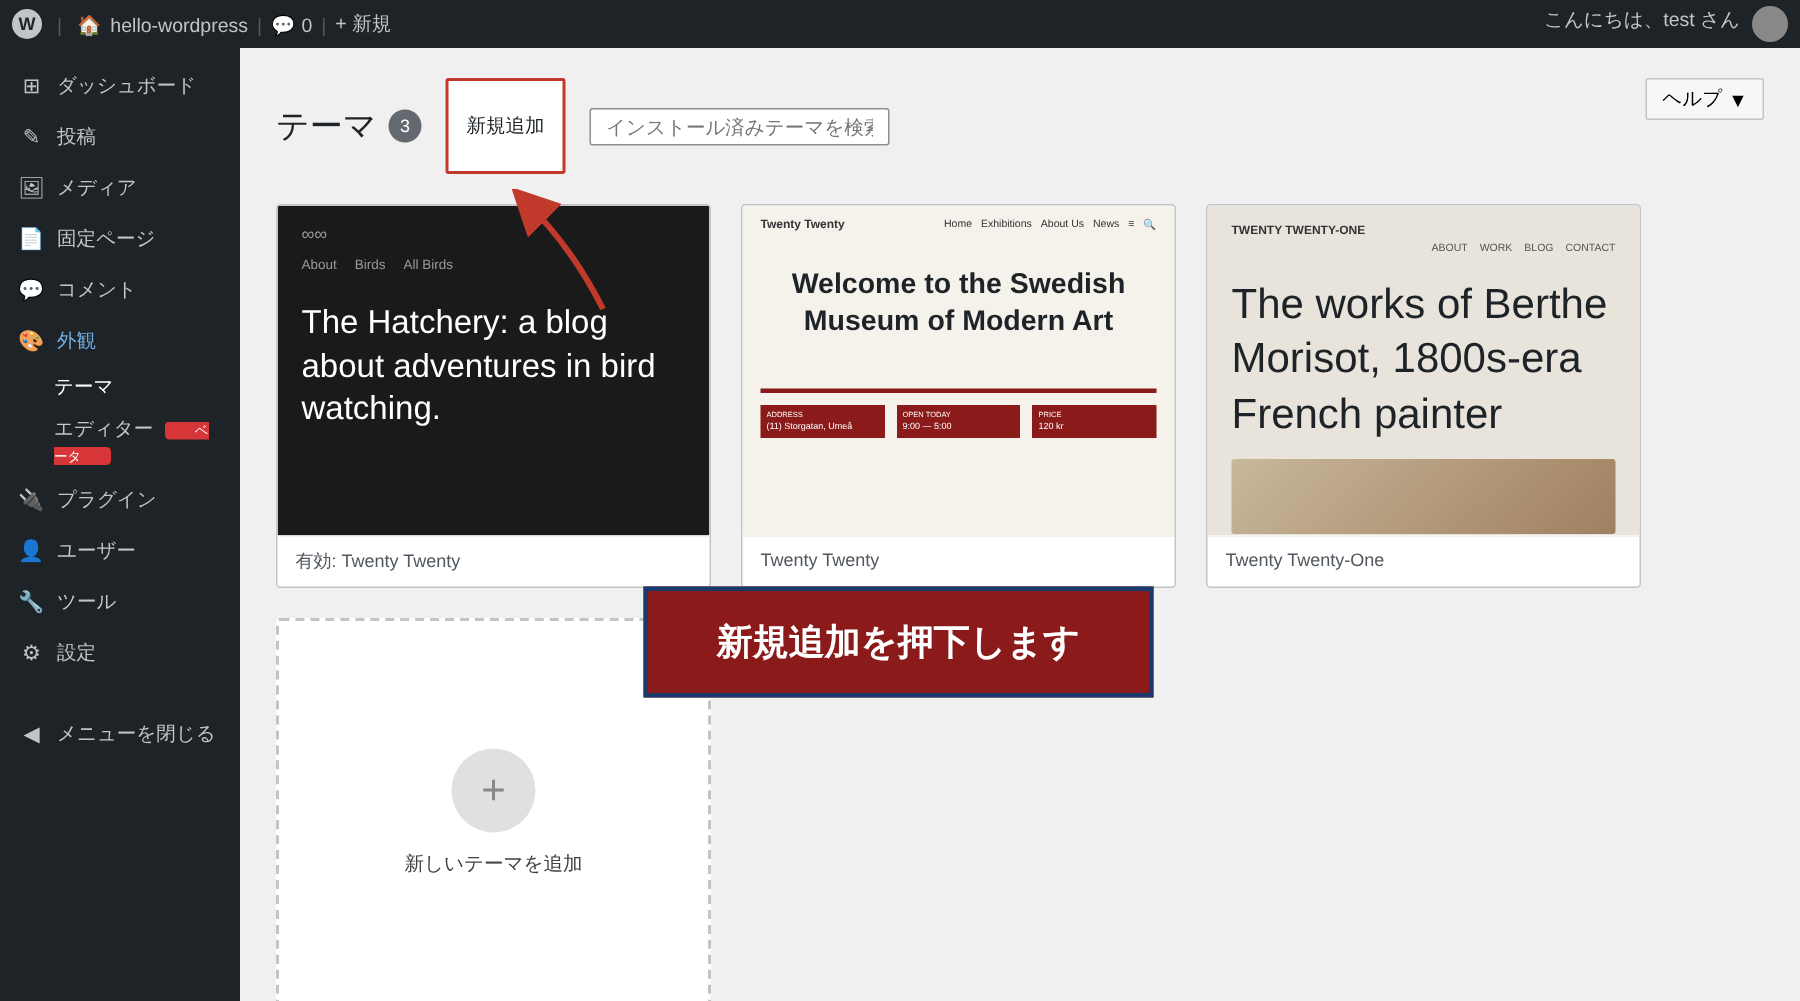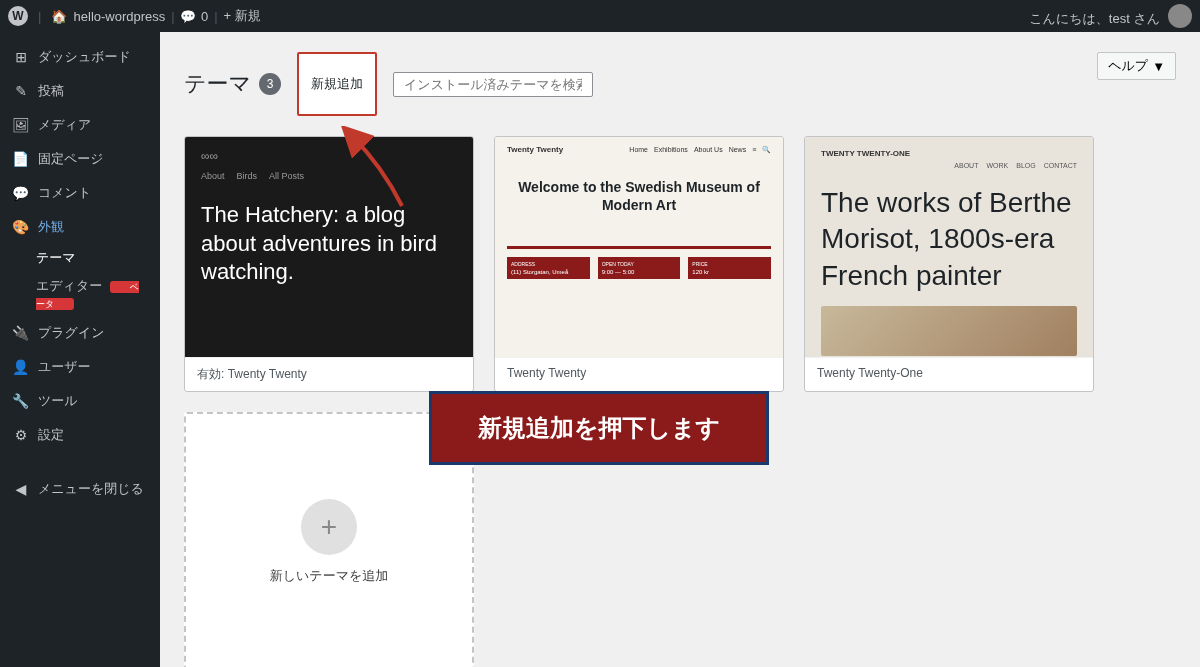--- a/index.html
+++ b/index.html
@@ -15,21 +15,21 @@
       padding: 0 8px;
       position: fixed;
       top: 0; left: 0; right: 0;
       z-index: 100;
     }
     .topbar-site { display: flex; align-items: center; gap: 6px; color: #c3c4c7; }
     .topbar-site span { font-size: 13px; }
     .topbar-divider { margin: 0 6px; color: #50575e; }
     .topbar-comment { display: flex; align-items: center; gap: 4px; color: #c3c4c7; }
     .topbar-new { display: flex; align-items: center; gap: 4px; color: #c3c4c7; justify-content: center; }
-    .topbar-right { margin-left: auto; display: flex; align-items: flex-end; gap: 8px; color: #c3c4c7; font-size: 13px; }
+    .topbar-right { margin-left: auto; display: flex; align-items: flex-start; gap: 8px; color: #c3c4c7; font-size: 13px; }
     .topbar-avatar { width: 24px; height: 24px; background: #888; border-radius: 50%; display: inline-block; }
 
     
     .layout { display: flex; margin-top: 32px; min-height: calc(100vh - 32px); }
 
     
     .sidebar {
       width: 160px;
       background: #1d2327;
       flex-shrink: 0;
@@ -165,21 +165,21 @@
       height: 100%;
       padding: 8px 12px;
     }
     .theme-twenty .tt-topnav {
       display: flex; justify-content: space-between; align-items: center; font-size: 7px; color: #333; margin-bottom: 8px;
     }
     .theme-twenty .tt-main {
       text-align: center; padding: 16px 8px;
     }
     .theme-twenty .tt-heading {
-      font-size: 14px; font-weight: 700; color: #1d2327; line-height: 1.3;
+      font-size: 19px; font-weight: 700; color: #1d2327; line-height: 1.3;
     }
     .theme-twenty .tt-info {
       display: flex; gap: 8px; margin-top: 16px; border-top: 3px solid #8b1a1a; padding-top: 8px;
     }
     .theme-twenty .tt-info-box {
       flex: 1; background: #8b1a1a; padding: 4px; font-size: 6px; color: #fff;
     }
 
     
     .theme-twentyone {
@@ -348,21 +348,21 @@
 
     <div class="themes-grid" style="position:relative;">
 
       <div class="theme-card">
         <div class="theme-card-preview">
           <div class="theme-hatchery">
             <div class="th-logo">∞∞</div>
             <div class="th-nav">
               <span>About</span>
                 <span>Birds</span>
-                <span>All Posts</span>
+                <span>All Birds</span>
             </div>
             <div class="th-title">
               The Hatchery: a blog about adventures in bird watching.
             </div>
           </div>
         </div>
         <div class="theme-card-footer">
           <span>有効: Twenty Twenty</span>
         </div>
       </div>

